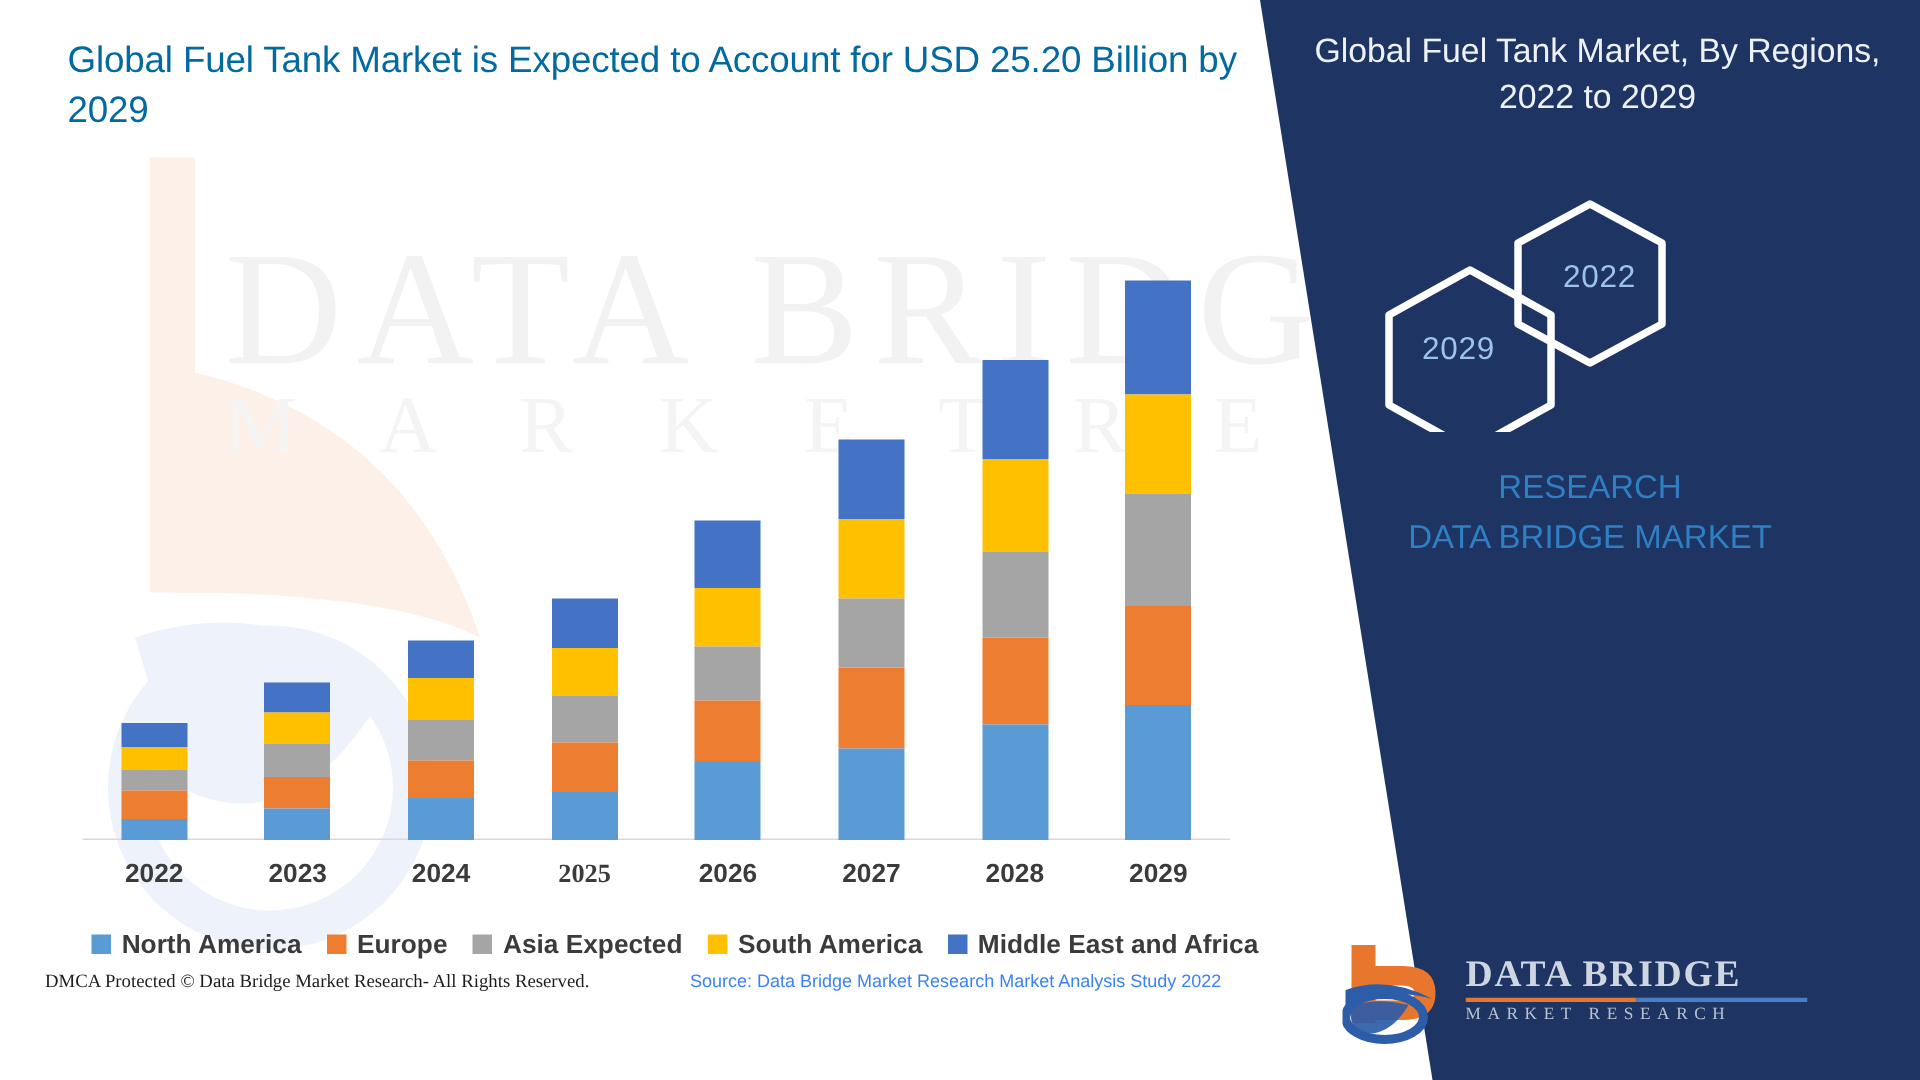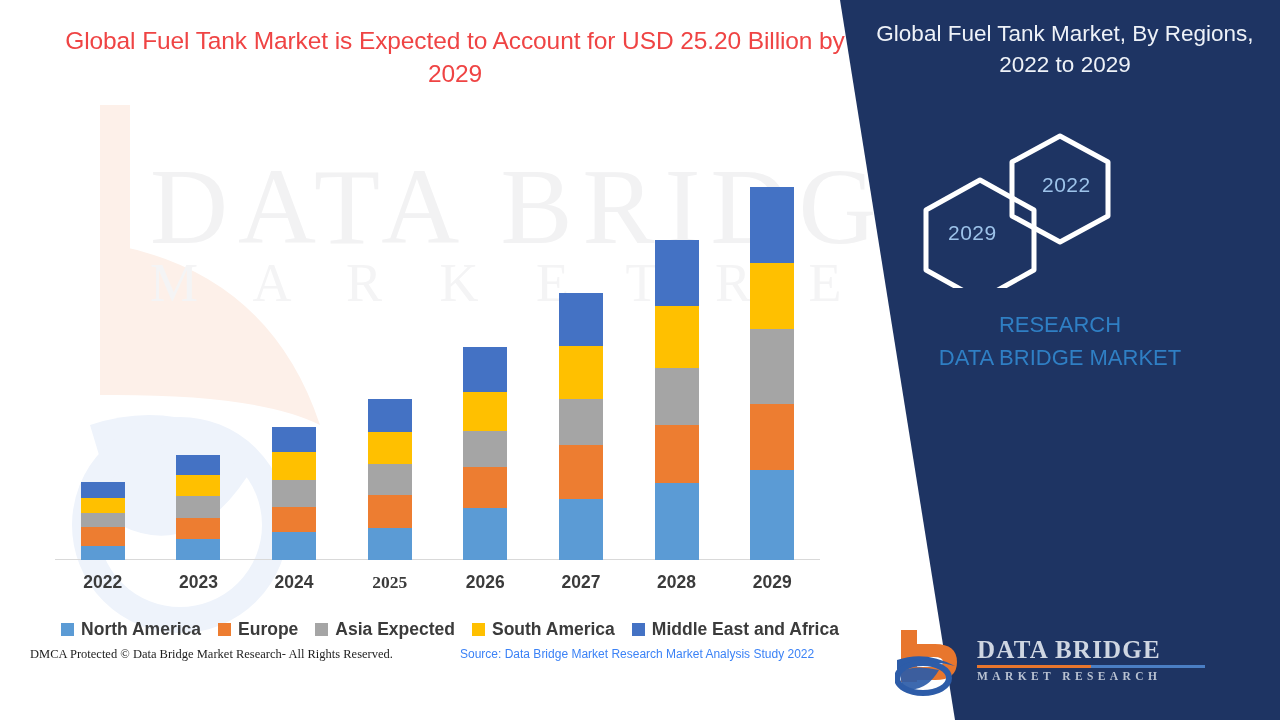--- a/index.html
+++ b/index.html
@@ -28,23 +28,23 @@
   .wm-text.l2 { top: 255px; font-size: 54px; letter-spacing: 22px; color:#f4f4f5; }
   .wm-logo {
     position: absolute; left: 60px; top: 95px; width: 330px; height: 560px;
     pointer-events: none; opacity: 1;
   }
   .wm-logo svg { width: 100%; height: 100%; }
 
   
   .chart-title {
     position: absolute; left: 45px; top: 24px; width: 820px;
-    text-align: center;
+    text-align: left;
     font-size: 24.5px; line-height: 33px;
-    color: #ef4444; font-weight: 400;
+    color: #0369a1; font-weight: 400;
     letter-spacing: -0.1px;
   }
 
   
   .plot {
     position: absolute; left: 55px; top: 170px; width: 765px; height: 390px;
   }
   .axis-line {
     position: absolute; left: 0; bottom: 0; width: 765px; height: 1px;
     background: #d9d9d9;
@@ -118,21 +118,21 @@
   .logo-block { position: absolute; left: 55px; top: 630px; width: 360px; height: 70px; }
   .logo-mark { position: absolute; left: 0; top: -4px; width: 80px; height: 72px; }
   .logo-mark svg { width: 100%; height: 100%; }
   .logo-words { position: absolute; left: 82px; top: 6px; width: 230px; }
   .logo-main {
     font-size: 25px; letter-spacing: 1.2px; color: #cfd6e2; font-weight: bold;
     font-family: "Liberation Serif", serif; line-height: 28px;
   }
   .logo-rule { width: 228px; height: 3px; margin: 1px 0 2px; display:block; }
   .logo-sub {
-    font-size: 11.5px; letter-spacing: 4.4px; color: #b9c2d2; font-weight: bold;
+    font-size: 11.5px; letter-spacing: 4.4px; color: #b9c2d2; font-weight: normal;
     font-family: "Liberation Serif", serif;
   }
 </style>
 </head>
 <body>
 
 <div id="root">
 
   <div class="left-panel">
 

